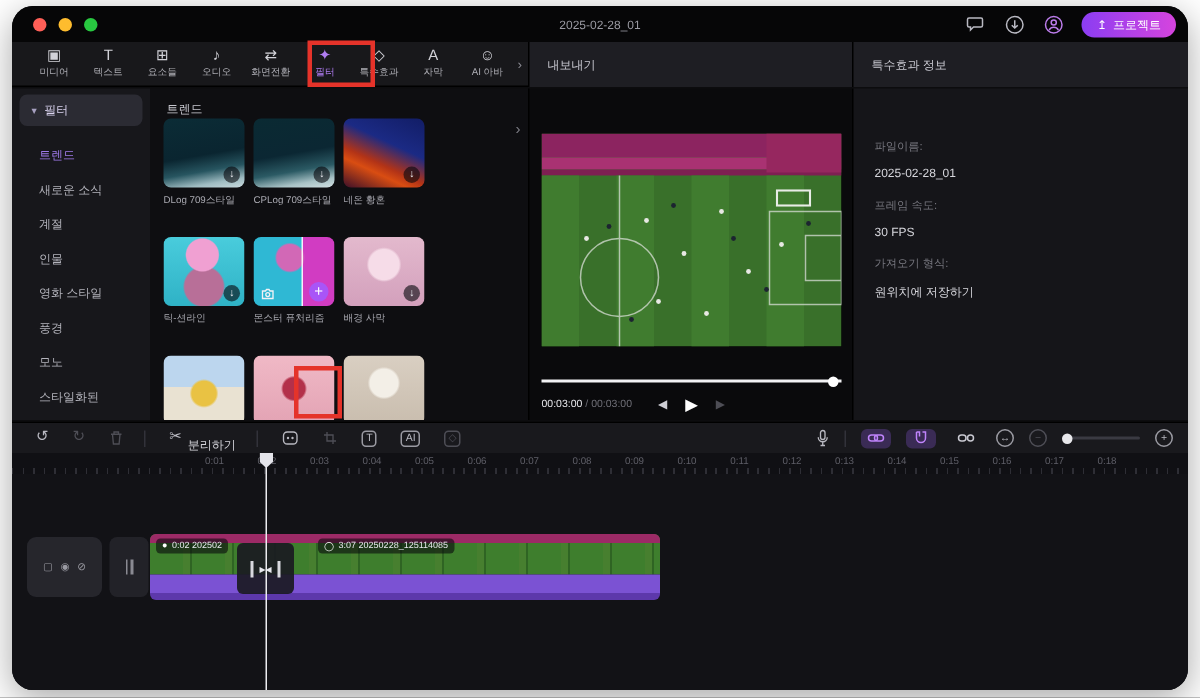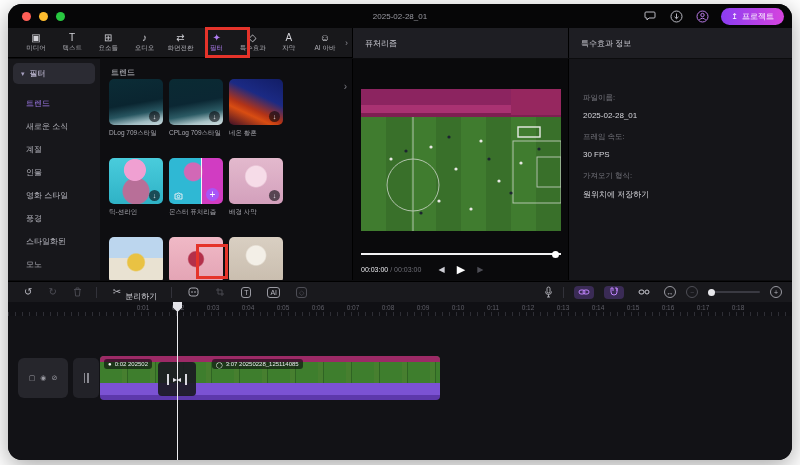--- a/index.html
+++ b/index.html
@@ -243,42 +243,42 @@
         <span class="mt-glyph">A</span>
         <span class="mt-label">자막</span>
       </div>
       <div class="mt-item">
         <span class="mt-glyph">☺</span>
         <span class="mt-label">AI 아바</span>
       </div>
       <span class="mt-chevron">›</span>
     </div>
     <div class="panel-header ph-player">
-      <span>퓨처리즘</span>
+      <span>내보내기</span>
     </div>
     <div class="panel-header ph-info">
       <span>특수효과 정보</span>
     </div>
   </div>
 
   <div class="content">
 
     <div class="sidebar">
       <div class="sb-head">
         <span class="sb-caret">▾</span>
         <span>필터</span>
       </div>
       <div class="sb-item sel">트렌드</div>
       <div class="sb-item">새로운 소식</div>
       <div class="sb-item">계절</div>
       <div class="sb-item">인물</div>
       <div class="sb-item">영화 스타일</div>
       <div class="sb-item">풍경</div>
+      <div class="sb-item">모노</div>
       <div class="sb-item">스타일화된</div>
-      <div class="sb-item">모노</div>
     </div>
 
     <div class="grid-panel">
       <div class="grid-title">트렌드</div>
       <span class="grid-chev">›</span>
       <div class="thumb-grid">
         <div class="cell">
           <div class="timg t1">
             <span class="dl-badge">↓</span>
           </div>

